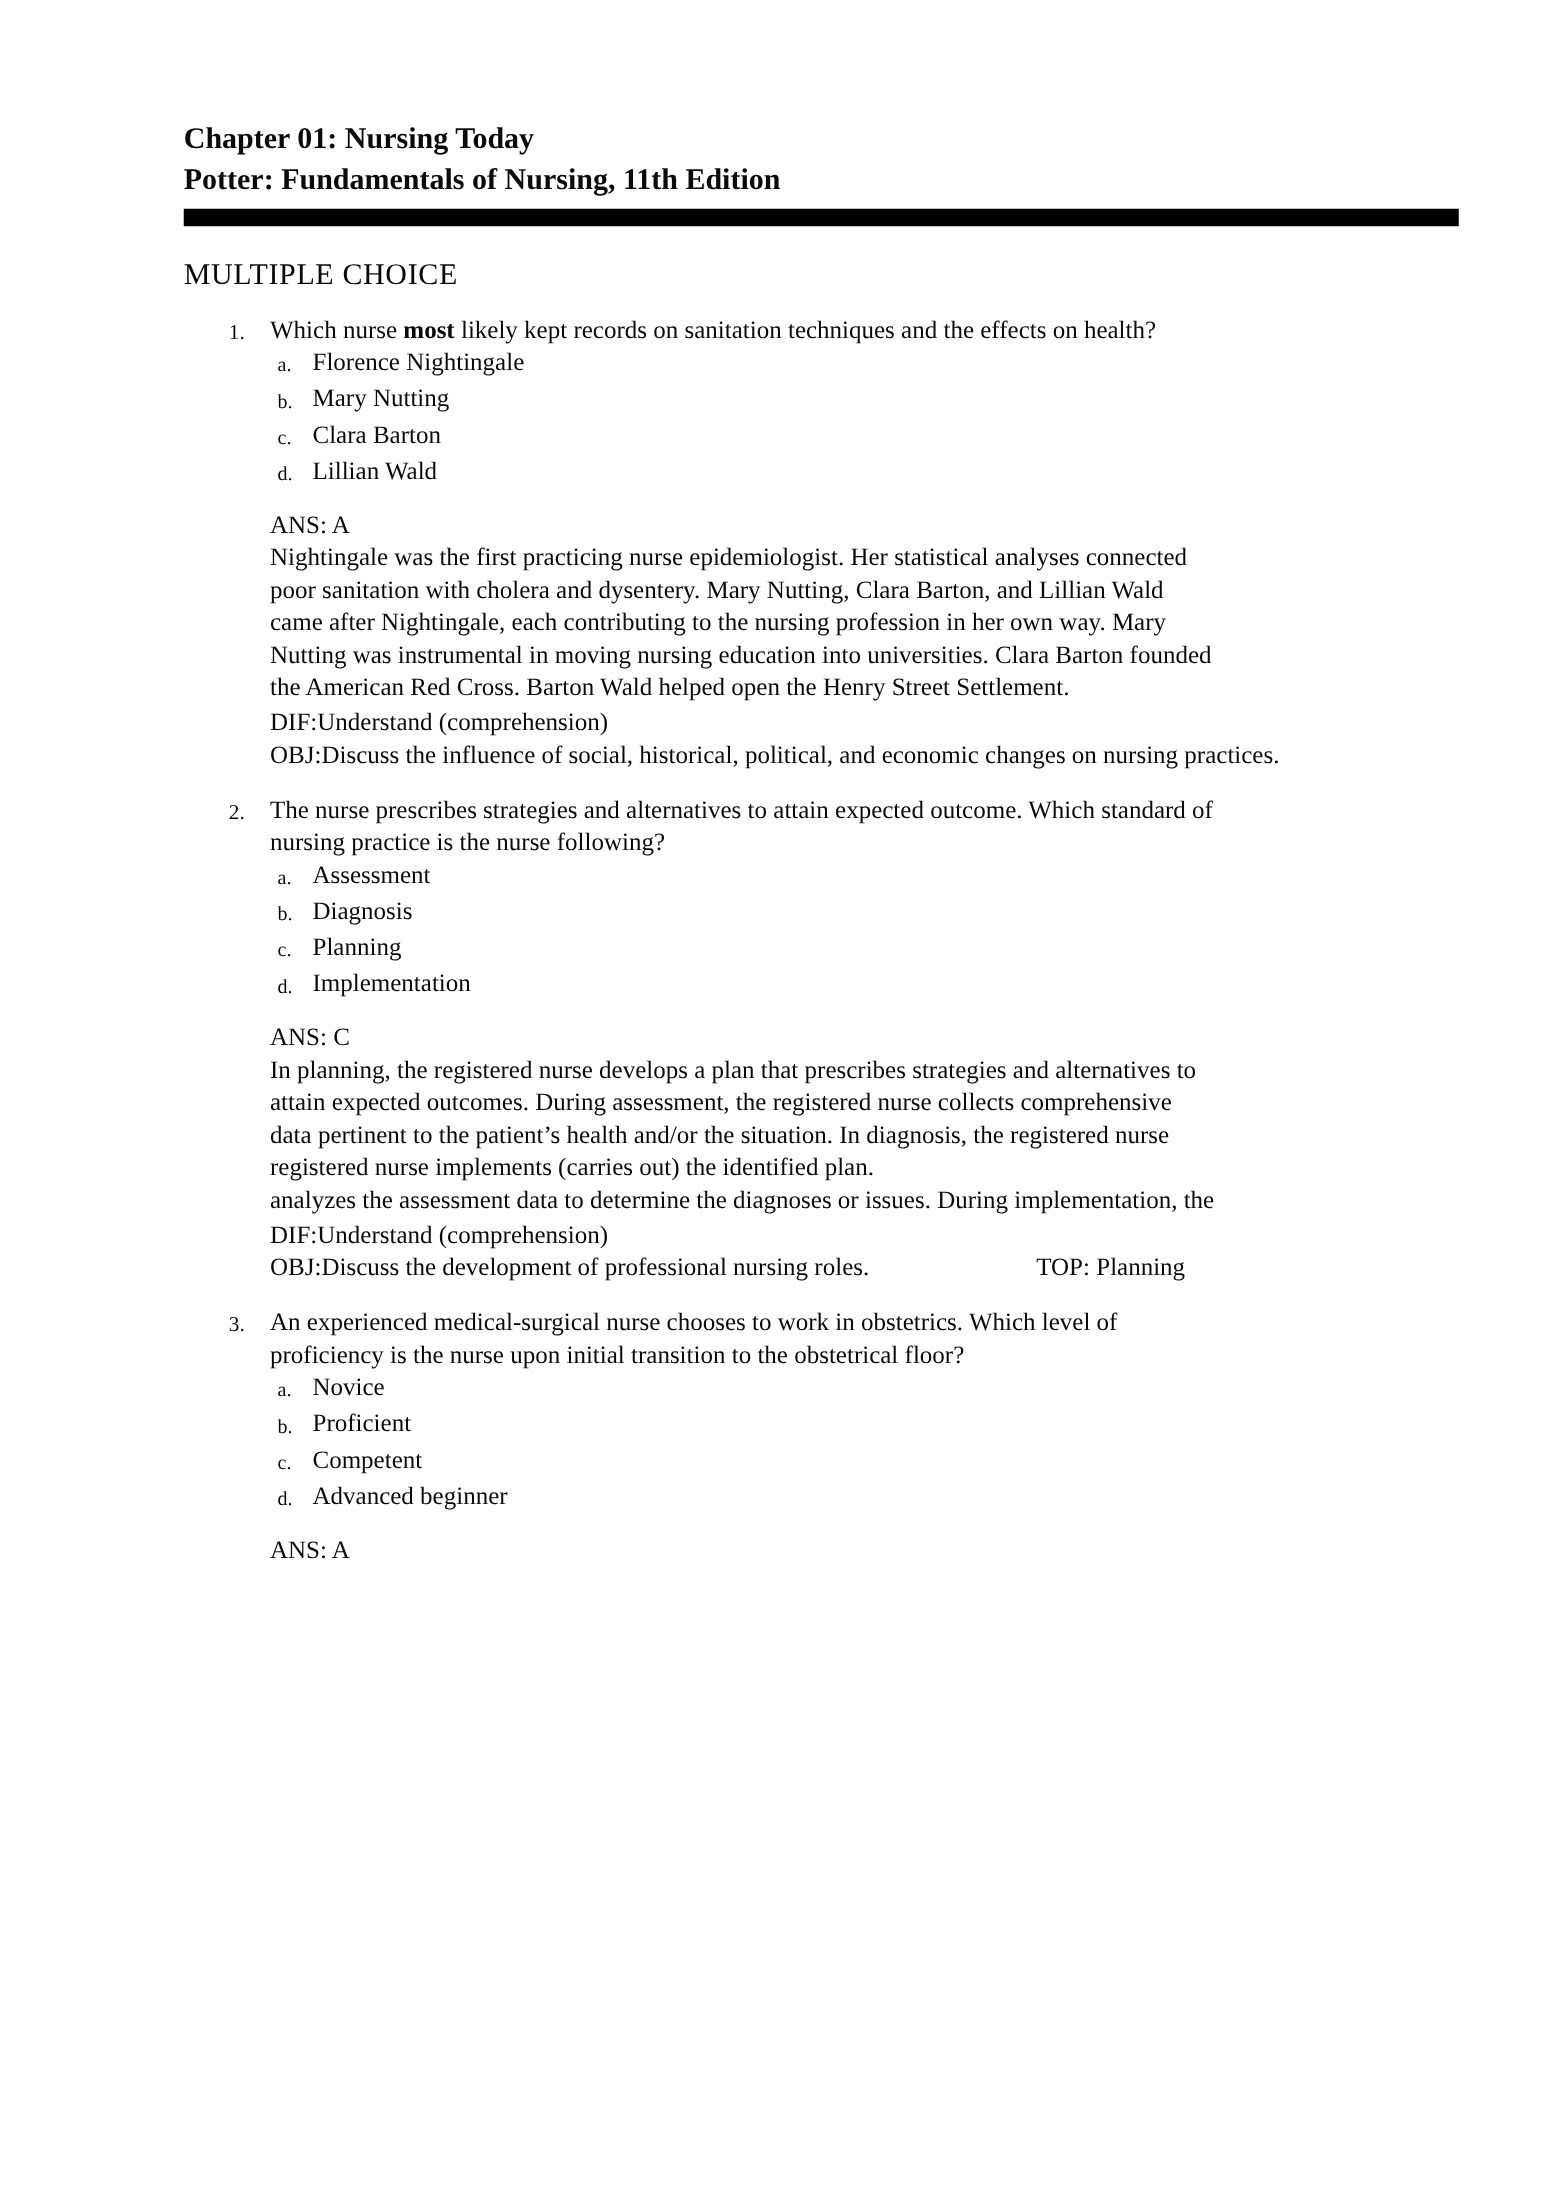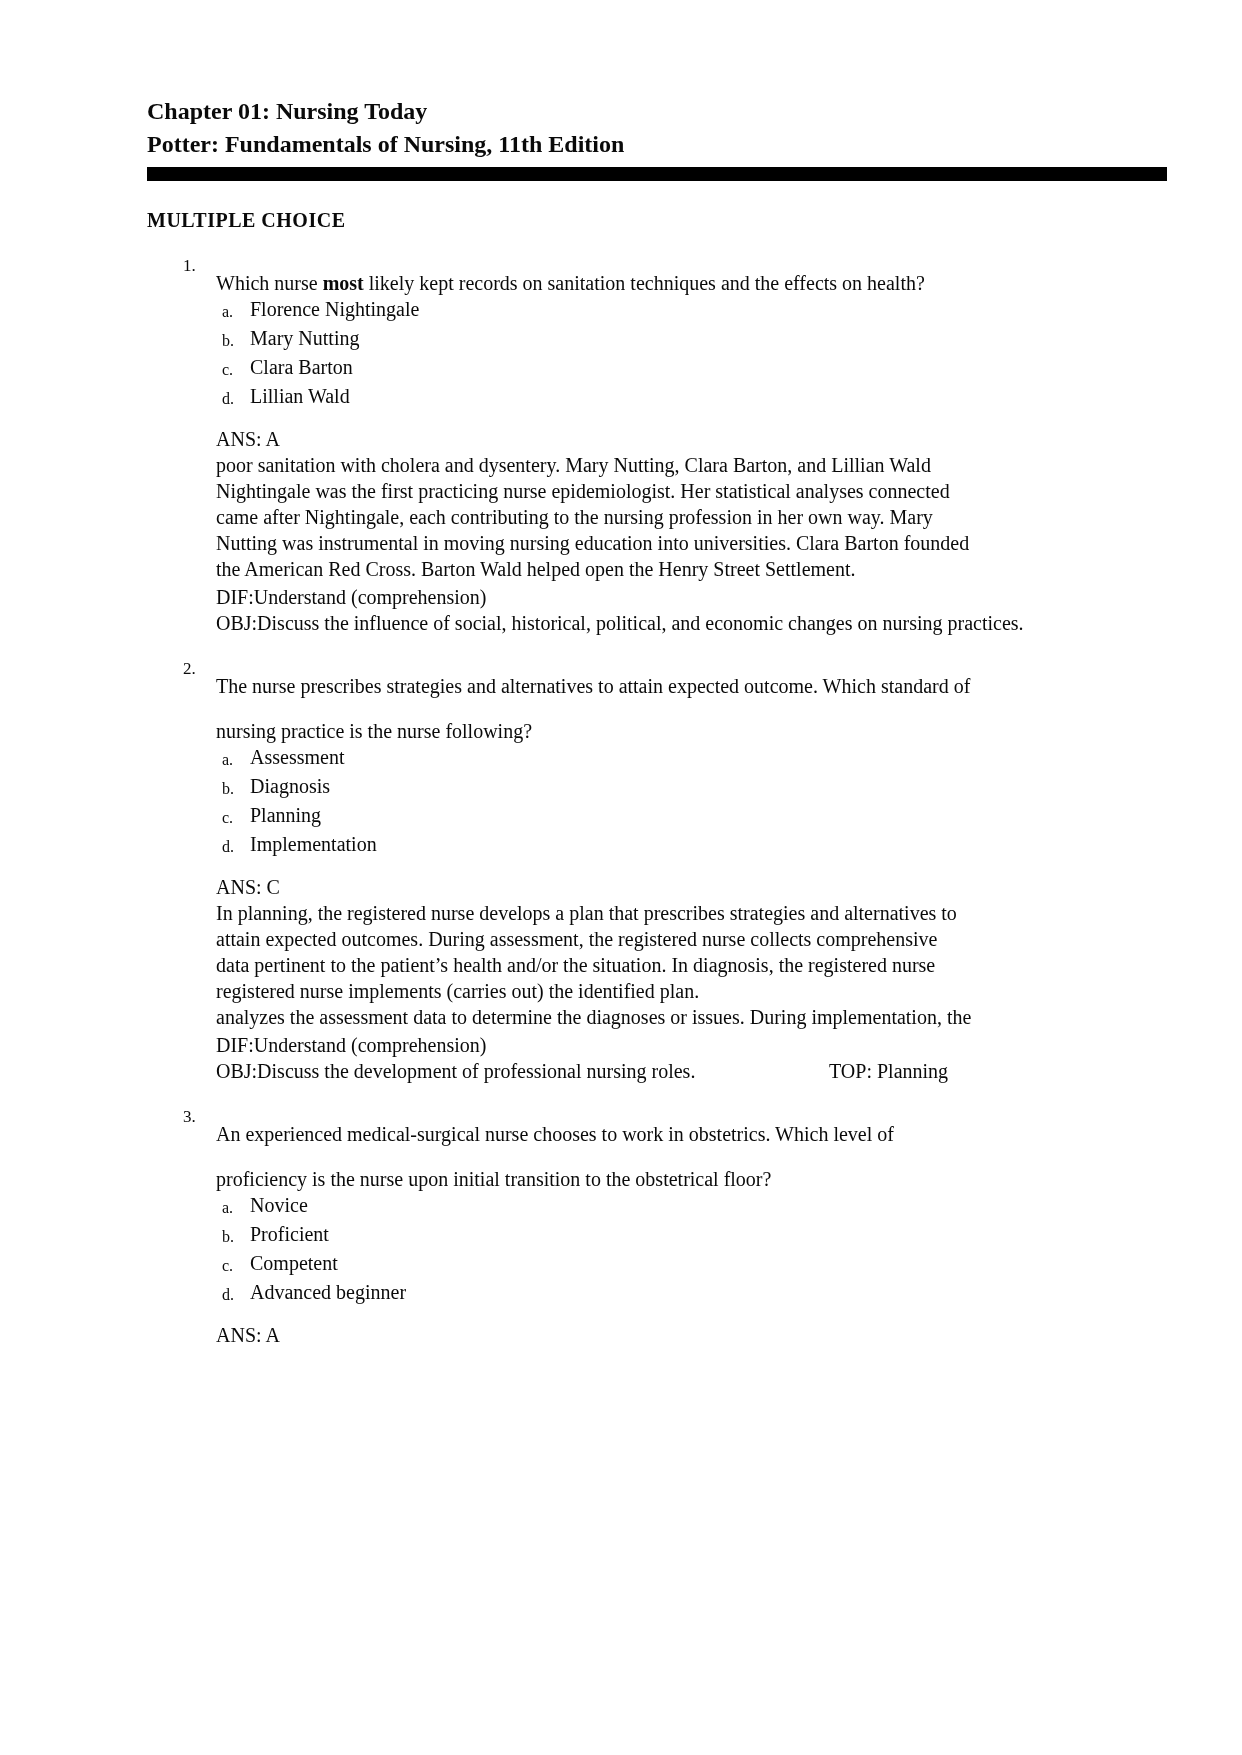--- a/index.html
+++ b/index.html
@@ -11,27 +11,27 @@
     padding: 95px 75px 0 147px;
     background: #ffffff;
     color: #0a0a0a;
     font-family: "Liberation Serif", "DejaVu Serif", serif;
     font-size: 20px;
     line-height: 26px;
     overflow: hidden;
   }
   .doc-header { font-weight: bold; font-size: 24px; line-height: 33px; }
   .header-rule { width: 1020px; height: 14px; background: #000000; margin-top: 6px; }
-  .section-title { margin-top: 26px; font-weight: bold; font-size: 20px; letter-spacing: 0.5px; }
+  .section-title { margin-top: 26px; font-weight: normal; font-size: 24px; letter-spacing: 0.5px; }
 
   .question { margin-top: 18px; margin-left: 36px; }
   .q-row { display: flex; }
   .q-num { width: 33px; flex: none; font-size: 17px; padding-top: 2px; }
   .q-body { width: 945px; }
-  .prompt-line { white-space: nowrap; margin-top: 19px; }
+  .prompt-line { white-space: nowrap; }
   .opt { display: flex; }
   .opt-letter { margin-left: 6px; width: 28px; flex: none; font-size: 16px; padding-top: 3px; }
 
   .answer-block { margin-top: 14px; }
   .rationale-line { white-space: nowrap; }
 
   .meta-block { margin-top: 2px; }
   .meta-line { white-space: nowrap; }
   .tab-line { padding-left: 65px; }
   .tab-top-label { display: inline-block; width: 137px; }
@@ -72,22 +72,22 @@
             <div>Clara Barton</div>
           </div>
           <div class="opt">
             <div class="opt-letter">d.</div>
             <div>Lillian Wald</div>
           </div>
         </div>
         <div class="answer-block">
           <div>ANS: A</div>
           <div>
+            <div class="rationale-line">Nightingale was the first practicing nurse epidemiologist. Her statistical analyses connected</div>
             <div class="rationale-line">poor sanitation with cholera and dysentery. Mary Nutting, Clara Barton, and Lillian Wald</div>
-            <div class="rationale-line">Nightingale was the first practicing nurse epidemiologist. Her statistical analyses connected</div>
             <div class="rationale-line">came after Nightingale, each contributing to the nursing profession in her own way. Mary</div>
             <div class="rationale-line">Nutting was instrumental in moving nursing education into universities. Clara Barton founded</div>
             <div class="rationale-line">the American Red Cross. Barton Wald helped open the Henry Street Settlement.</div>
           </div>
         </div>
         <div class="meta-block">
           <div class="meta-line">DIF:Understand (comprehension)</div>
           <div class="meta-line">OBJ:Discuss the influence of social, historical, political, and economic changes on nursing practices.</div>
         </div>
       </div>

